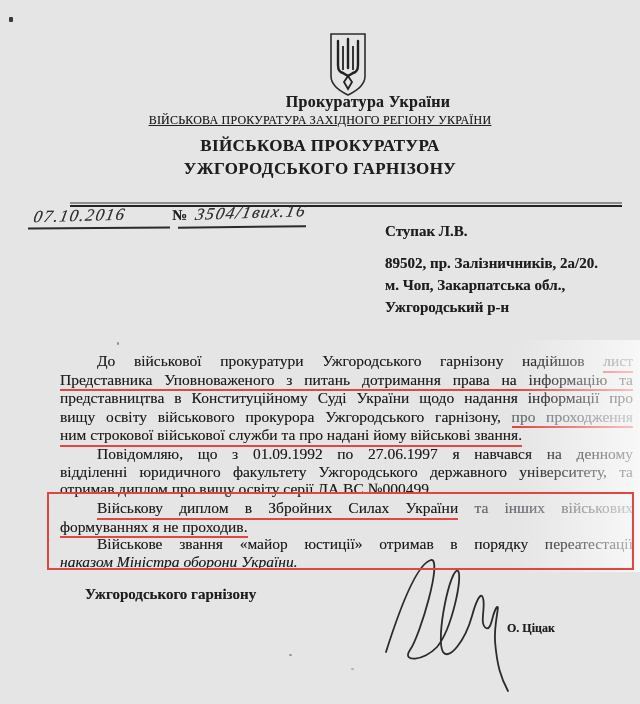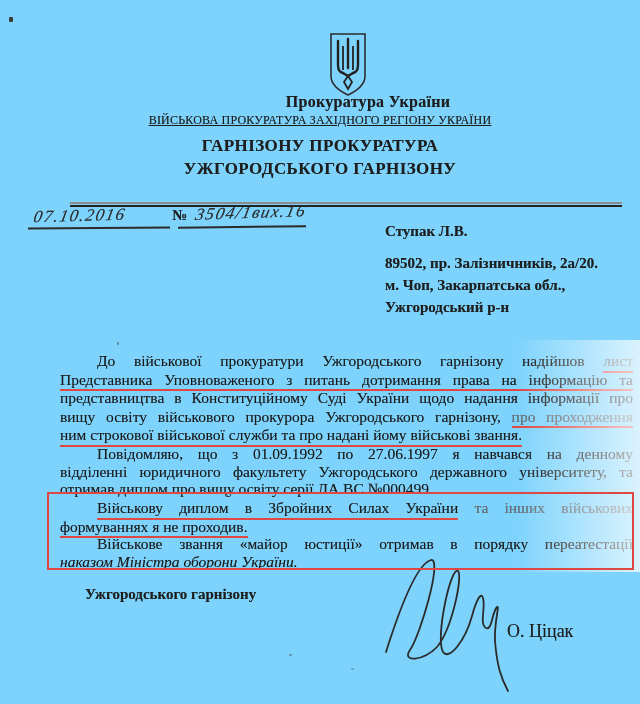--- a/index.html
+++ b/index.html
@@ -4,21 +4,21 @@
 <style>
   html,body{margin:0;padding:0;}
   body{
     width:640px;height:704px;
     background:#ffffff;
     font-family:"Liberation Serif","DejaVu Serif",serif;
     color:#1e1e1e;
     overflow:hidden;
     position:relative;
   }
-  .page{position:absolute;inset:0;background:#7dd3fc;}
+  .page{position:absolute;inset:0;background:#e5e5e5;}
   .abs{position:absolute;}
   .ctr{text-align:center;}
   .b{font-weight:bold;}
   .scan{text-shadow:0 0 .5px rgba(20,20,20,.45);}
 
   
   .org-parent{left:258px;top:93px;width:220px;font-size:16px;letter-spacing:.3px;}
   .org-region{left:9px;top:113px;width:622px;font-size:12px;letter-spacing:.2px;text-decoration:underline;}
   .org-name1{left:9px;top:136px;width:622px;font-size:17px;letter-spacing:.4px;}
   .org-name2{left:9px;top:159px;width:622px;font-size:17px;letter-spacing:.4px;}
@@ -65,21 +65,21 @@
     z-index:10;
   }
   .fade-right{
     left:516px;top:340px;width:124px;height:232px;
     background:linear-gradient(to right, rgba(255,255,255,0), rgba(255,255,255,.72));
     z-index:5;pointer-events:none;
   }
 
   
   .sig-block{left:85px;top:584px;font-size:15px;font-weight:bold;line-height:21.5px;}
-  .sig-name{left:507px;top:621px;font-size:18px;font-weight:normal;}
+  .sig-name{left:507px;top:621px;font-size:12px;font-weight:bold;}
   .sig-svg{left:372px;top:550px;z-index:3;}
 
   .speck{position:absolute;background:#3a3a3a;border-radius:1px;}
 
   [data-bind]{white-space:pre-wrap;}
   .bl [data-bind]{white-space:normal;}
 </style>
 </head>
 <body>
 
@@ -95,21 +95,21 @@
     </g>
     <g fill="none" stroke="#222" stroke-width="1.8">
       <path d="M15,14 V38"></path>
       <path d="M25,14 V38"></path>
       <path d="M20,44 L16,50 L20,57 L24,50 Z"></path>
     </g>
   </svg>
 
   <div class="abs ctr b org-parent" data-bind="letterhead.org_parent">Прокуратура України</div>
   <div class="abs ctr org-region" data-bind="letterhead.org_region">ВІЙСЬКОВА ПРОКУРАТУРА ЗАХІДНОГО РЕГІОНУ УКРАЇНИ</div>
-  <div class="abs ctr b org-name1" data-bind="letterhead.org_name_line1">ГАРНІЗОНУ ПРОКУРАТУРА</div>
+  <div class="abs ctr b org-name1" data-bind="letterhead.org_name_line1">ВІЙСЬКОВА ПРОКУРАТУРА</div>
   <div class="abs ctr b org-name2" data-bind="letterhead.org_name_line2">УЖГОРОДСЬКОГО ГАРНІЗОНУ</div>
 
   <div class="abs rule-gray"></div>
   <div class="abs rule-dark"></div>
 
   <div class="abs hand hand-date" data-bind="reference.date_handwritten">07.10.2016</div>
   <div class="abs no-sign" data-bind="reference.number_label">№</div>
   <div class="abs hand hand-num" data-bind="reference.number_handwritten">3504/1вих.16</div>
   <div class="abs ref-ul1"></div>
   <div class="abs ref-ul2"></div>

